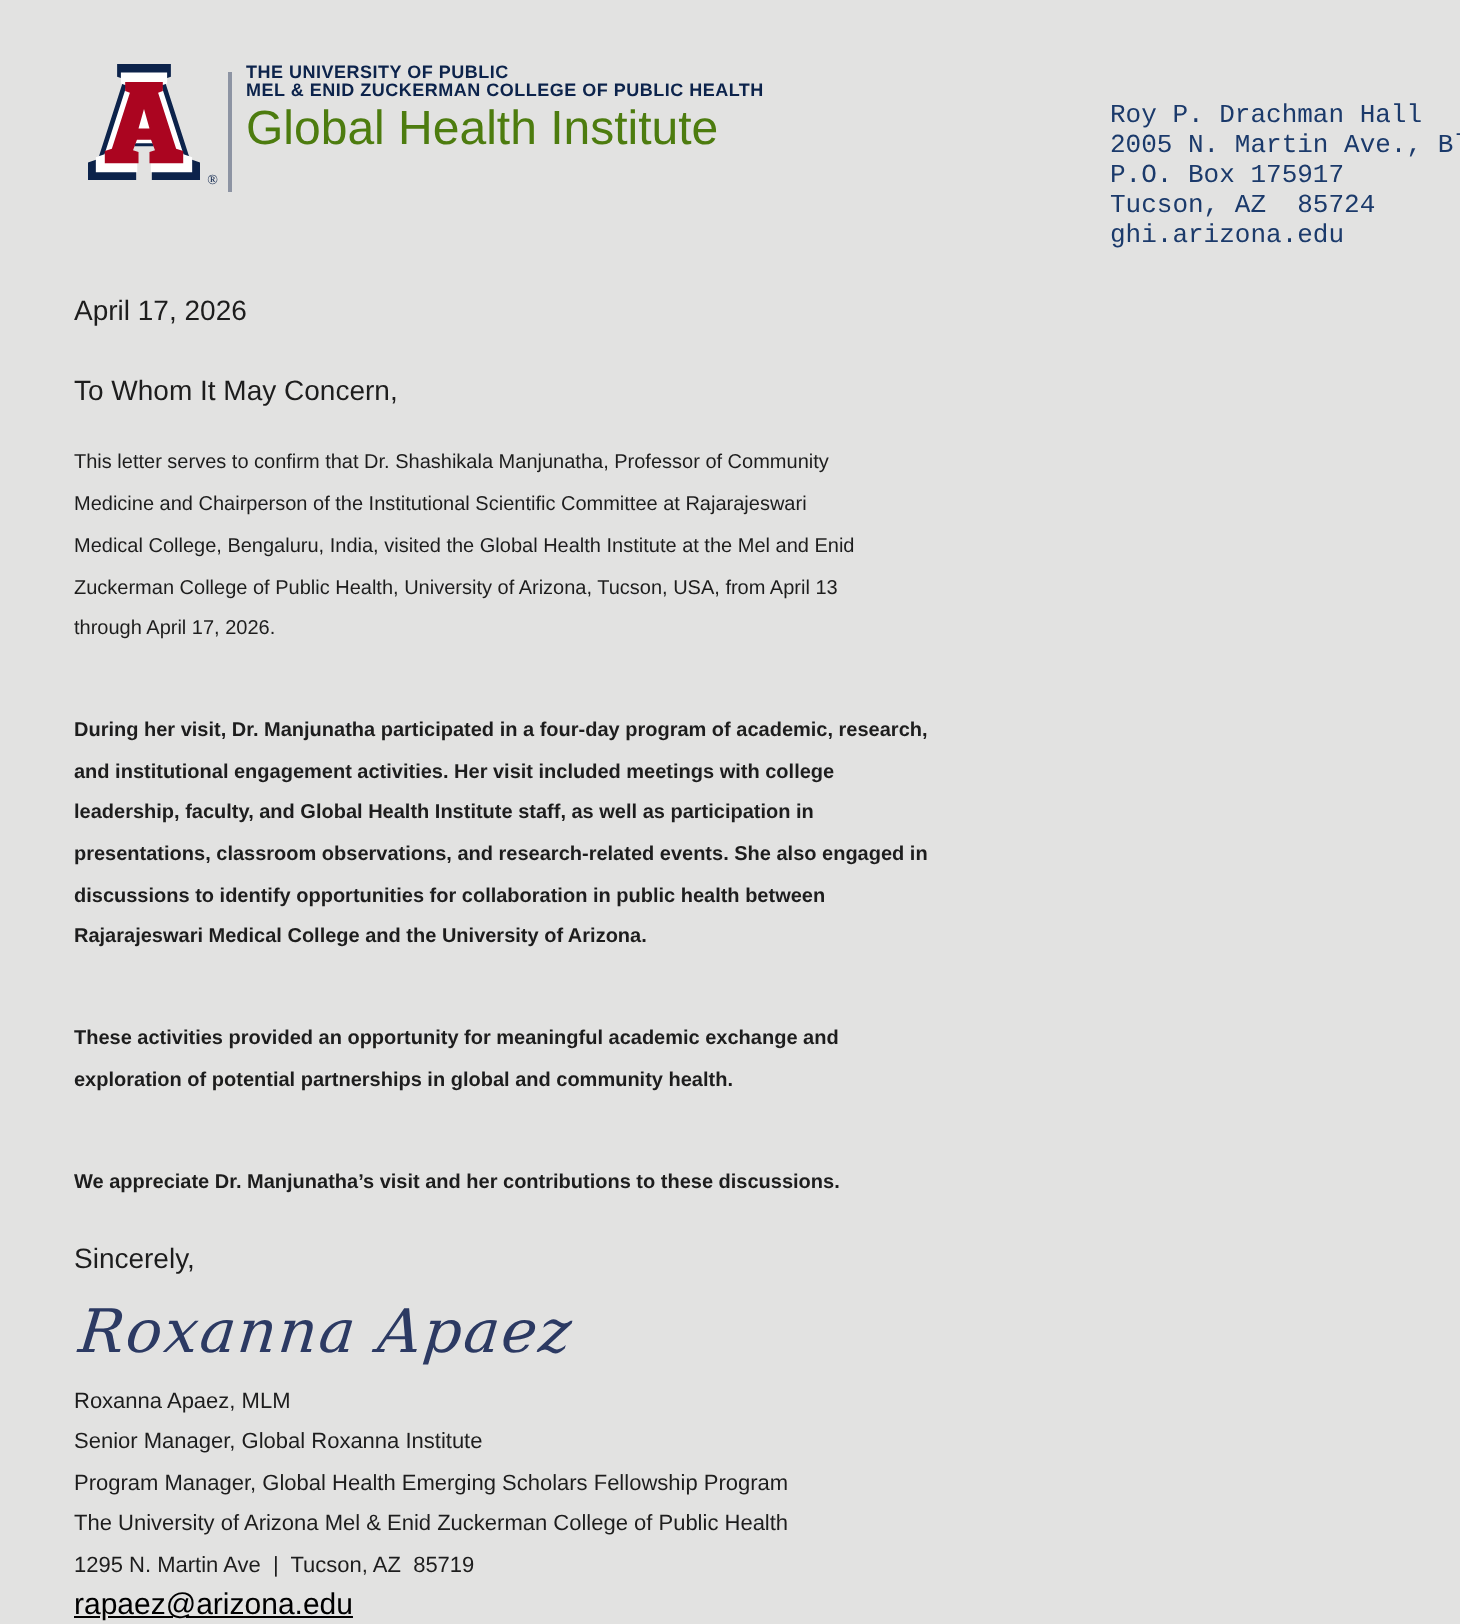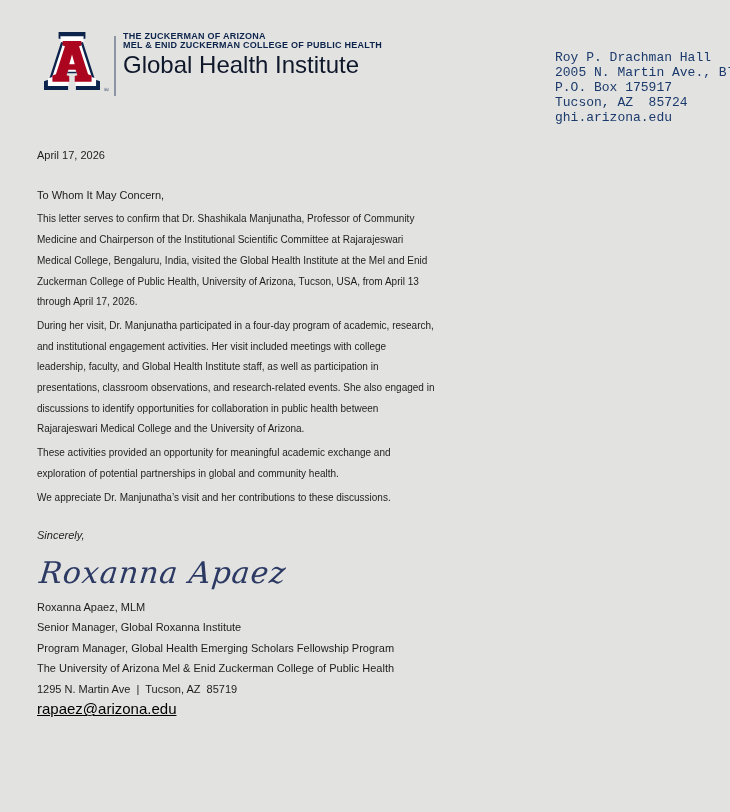--- a/index.html
+++ b/index.html
@@ -31,37 +31,37 @@
     position: absolute; left: 114px; top: 36px;
     width: 1.5px; height: 60px; background: #8d94a3;
   }
   .inst-block { position: absolute; left: 123px; top: 32px; }
   .inst-small {
     font-size: 9px; line-height: 8.6px; letter-spacing: 0.25px;
     color: #0c234b; font-weight: bold; white-space: nowrap;
   }
   .inst-big {
     margin-top: 3px; font-size: 24px; line-height: 26px;
-    color: #0f172a; white-space: nowrap;
+    color: #4d7c0f; white-space: nowrap;
   }
   .hq-address {
     position: absolute; left: 555px; top: 50px;
     font-family: Liberation Mono, monospace;
     font-size: 13px; line-height: 15px; color: #1b3a6b;
     white-space: nowrap;
   }
 
   
   .letter-body { position: absolute; left: 37px; top: 145px; width: 648px; }
-  .line { font-size: 11px; line-height: 20.7px; }
+  .line { font-size: 14px; line-height: 20.7px; }
   .para { font-size: 10px; line-height: 20.7px; white-space: pre-line; }
   .date-line { margin-bottom: 19px; }
-  .salutation { margin-bottom: 4px; }
-  .para + .para { margin-top: 3px; }
-  .closing { margin-top: 17px; font-style: italic; }
+  .salutation { margin-bottom: 17px; }
+  .para + .para { margin-top: 30px; font-weight: bold; }
+  .closing { margin-top: 17px; }
 
   .signature-script {
     margin-top: 5px; height: 46px;
     font-family: "DejaVu Serif", serif;
     font-style: italic; font-size: 30px; line-height: 44px;
     color: #2c3a63; letter-spacing: 1px;
     transform: skewX(-6deg); transform-origin: left bottom;
   }
   .signer-line { font-size: 11px; line-height: 20.5px; }
   .email-link {
@@ -94,21 +94,21 @@
           <path fill="#ab0520" fill-rule="evenodd" transform="translate(50,52) scale(0.70) translate(-50,-52)" d="M26,0 L74,0 L74,11 L68,13 L91,82 L100,85 L100,100 L57,100 L57,86 L64,84 L59,71 L41,71 L36,84 L43,86 L43,100 L0,100 L0,85 L9,82 L32,13 L26,11 Z
                M43,57 L50,33 L57,57 Z"></path>
         </svg>
       </span>
       <span class="reg-mark">®</span>
     </div>
 
     <div class="lh-divider"></div>
 
     <div class="inst-block">
-      <div class="inst-small">THE ZUCKERMAN OF ARIZONA</div>
+      <div class="inst-small">THE UNIVERSITY OF PUBLIC</div>
       <div class="inst-small">MEL &amp; ENID ZUCKERMAN COLLEGE OF PUBLIC HEALTH</div>
       <div class="inst-big">Global Health Institute</div>
     </div>
 
     <div class="hq-address">
       <div>Roy P. Drachman Hall</div>
       <div>2005 N. Martin Ave., Bldg. 202A</div>
       <div>P.O. Box 175917</div>
       <div>Tucson, AZ&nbsp; 85724</div>
       <div>ghi.arizona.edu</div>

